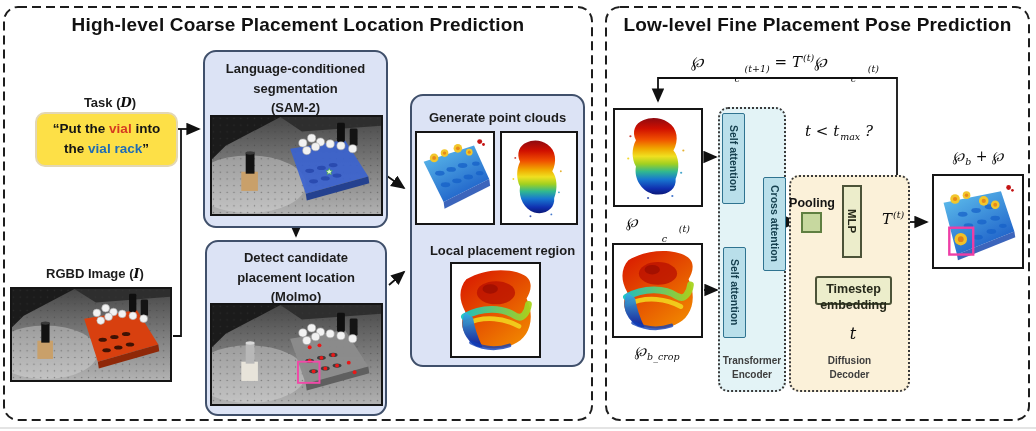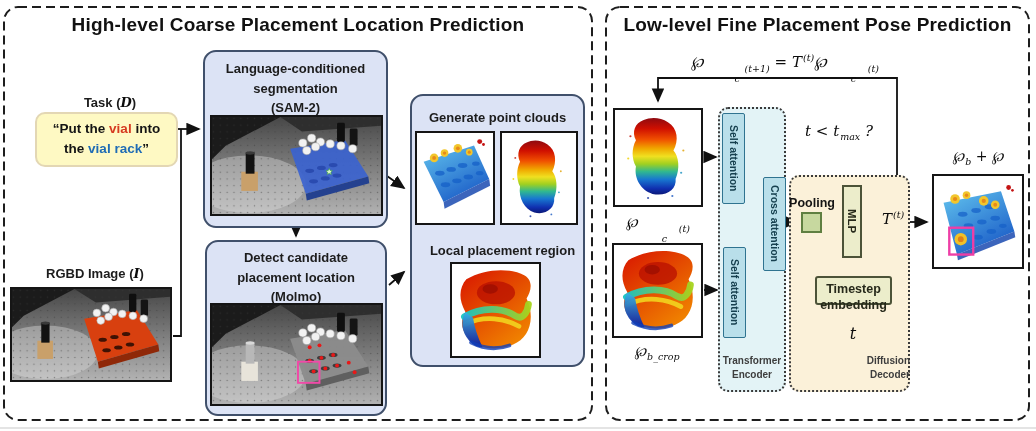--- a/index.html
+++ b/index.html
@@ -6,21 +6,21 @@
   body{width:1036px;height:431px;position:relative;background:#fff;overflow:hidden;
        font-family:"Liberation Sans",sans-serif;color:#141414;}
   .abs{position:absolute;}
   .ctr{text-align:center;}
   .ptitle{font-size:19px;font-weight:600;letter-spacing:.2px;color:#111;}
   .boxblue{background:#dce3f5;border:2px solid #40506b;border-radius:13px;box-sizing:border-box;}
   .boxtitle{font-size:13px;font-weight:600;line-height:1.5;color:#1c1c1c;}
   .lbl{font-size:13px;font-weight:600;color:#1c1c1c;}
   .img{border:2px solid #151515;background:#fff;box-sizing:border-box;overflow:hidden;}
   .img svg{display:block;width:100%;height:100%;}
-  .bubble{background:#fef9c3;border:2px solid #e3d7b4;border-radius:10px;box-sizing:border-box;
+  .bubble{background:#fde047;border:2px solid #e3d7b4;border-radius:10px;box-sizing:border-box;
           font-size:13.5px;font-weight:600;line-height:1.5;padding-top:5px;}
   .red{color:#d63a20;font-weight:700;}
   .blue{color:#1f6cb5;font-weight:700;}
   .math{font-family:"DejaVu Serif",serif;font-style:italic;font-size:15px;color:#0c0c0c;}
   .scripts{display:inline-flex;flex-direction:column;font-size:9.5px;line-height:1.05;
            vertical-align:-5px;margin-left:1px;font-style:italic;}
   .ssup{white-space:nowrap;padding-left:40px;}
   .ssub{white-space:nowrap;}
   .supo{font-size:9.5px;vertical-align:6px;margin-left:1px;}
   .subo{font-size:9.5px;vertical-align:-4px;margin-left:1px;}
@@ -377,21 +377,21 @@
   <span>Self attention</span>
 </div>
 <div class="abs attn" style="left:723px;top:247px;width:23px;height:91px;">
   <span>Self attention</span>
 </div>
 <div class="abs attn" style="left:763px;top:177px;width:23px;height:94px;">
   <span>Cross attention</span>
 </div>
 
 <div class="abs dotbox dec" style="left:789px;top:175px;width:121px;height:217px;"></div>
-<div class="abs ctr zone-lbl" style="left:789px;top:354px;width:121px;text-align:right;">
+<div class="abs ctr zone-lbl" style="left:789px;top:354px;width:121px;">
   <span>Diffusion</span><br><span>Decoder</span>
 </div>
 <div class="abs ctr" style="left:784px;top:196px;width:56px;font-size:12.5px;font-weight:600;">
   <span>Pooling</span>
 </div>
 <div class="abs" style="left:801px;top:212px;width:21px;height:21px;background:#c7d89f;border:2px solid #5f7f41;box-sizing:border-box;"></div>
 <div class="abs olive mlp" style="left:842px;top:185px;width:20px;height:73px;">
   <span>MLP</span>
 </div>
 <div class="abs ctr olive ts" style="left:815px;top:276px;width:77px;height:29px;border-radius:3px;">

